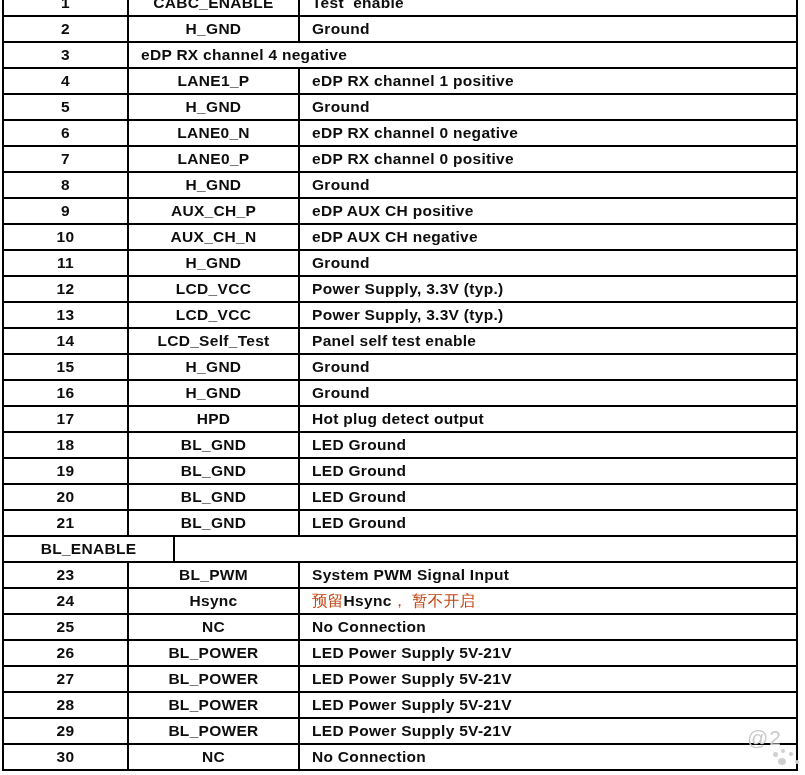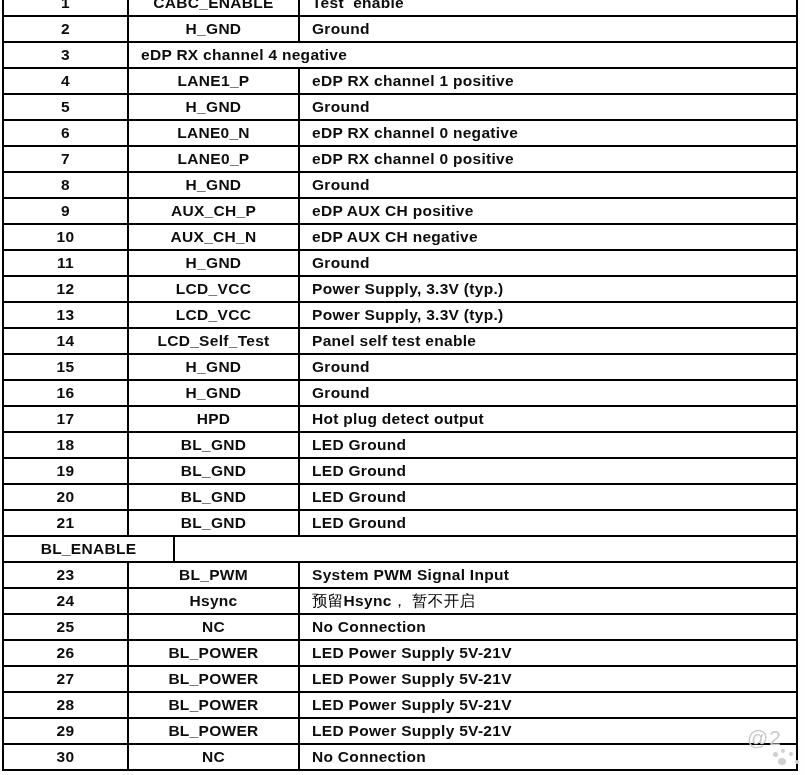--- a/index.html
+++ b/index.html
@@ -50,21 +50,21 @@
     width: 171px;
     text-align: center;
     border-right: 2px solid #000;
   }
   .cell-desc {
     flex: 1;
     padding-left: 12px;
     text-align: left;
   }
   .muted {
-    color: #000000;
+    color: #c2410c;
     font-weight: 400;
   }
   .strong {
     color: #0d0d0d;
     font-weight: 700;
   }
   .wm {
     position: absolute;
     right: 0;
     bottom: 0;

